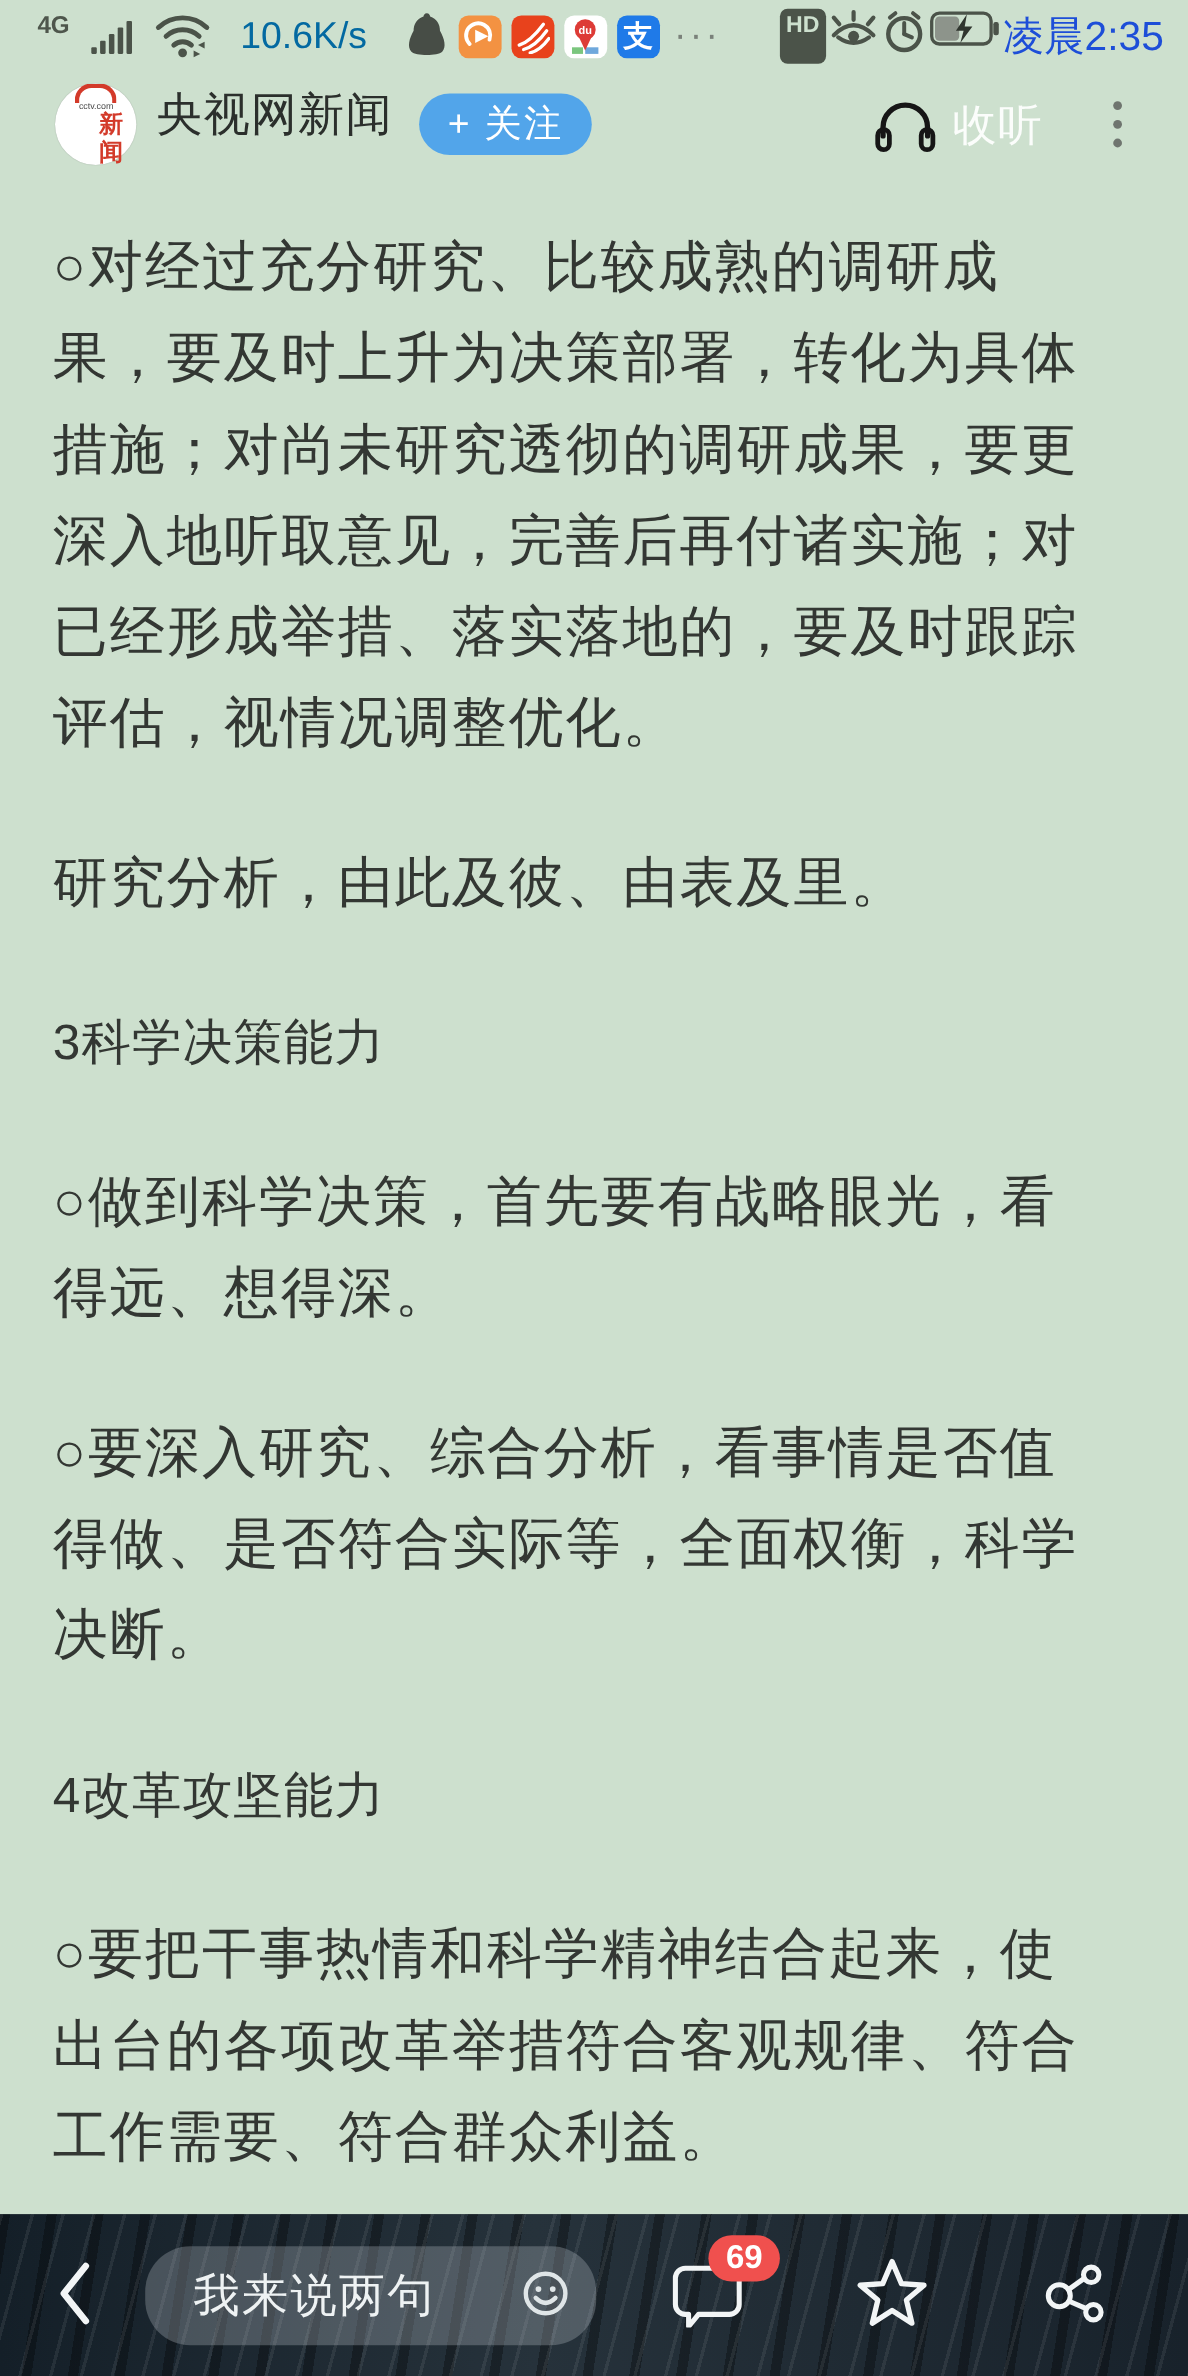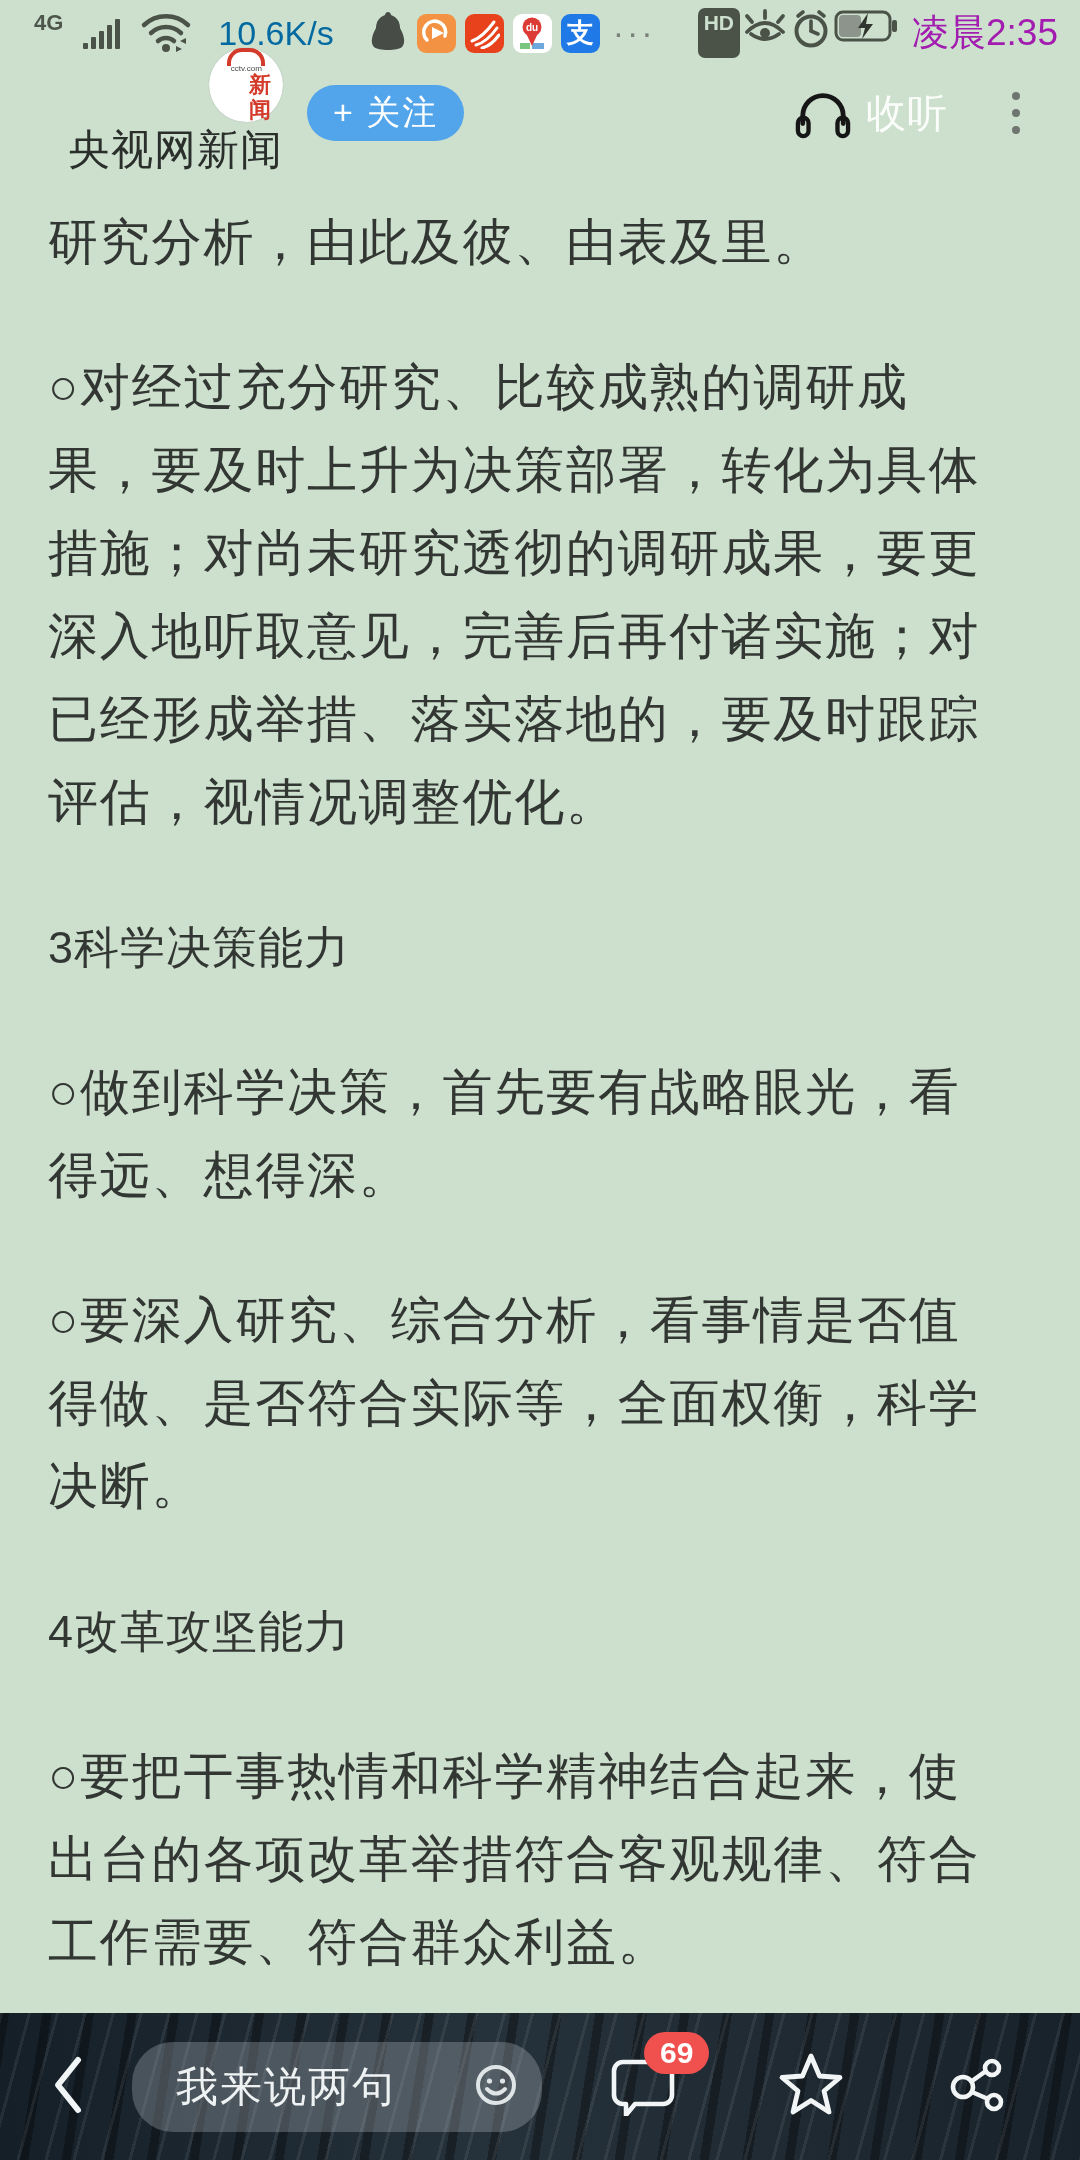--- a/index.html
+++ b/index.html
@@ -16,21 +16,21 @@
   .notif-icons{display:flex;align-items:center;gap:9px;margin-left:14px;}
   .app-ic{width:39px;height:39px;border-radius:9px;display:flex;align-items:center;justify-content:center;overflow:hidden;}
   .app-ic.orange{background:#f39242;}
   .app-ic.red{background:#e8421c;}
   .app-ic.white{background:#ffffff;}
   .app-ic.blue{background:#1f7ae8;}
   .alipay-char{color:#fff;font-size:27px;font-weight:bold;line-height:1;}
   .more-dots{font-size:34px;color:#7a817a;letter-spacing:3px;margin-left:4px;line-height:0.4;}
   .sb-right{margin-left:auto;display:flex;gap:2px;}
   .hd-badge{background:#4b5349;color:#cde0ce;font-size:21px;font-weight:bold;border-radius:7px;padding:4px 6px;line-height:1;}
-  .sb-time{font-size:37px;color:#a21caf;margin-left:12px;}
+  .sb-time{font-size:37px;color:#1d4ed8;margin-left:1px;}
 
   
   .app-header{height:98px;display:flex;align-items:center;padding:0 36px 6px 50px;flex:0 0 auto;}
   .logo-circle{width:74px;height:74px;border-radius:50%;background:#ffffff;display:flex;flex-direction:column;align-items:center;justify-content:center;box-shadow:0 0 1px rgba(0,0,0,.3);}
   .logo-swoosh{width:30px;height:14px;border:4px solid #d33a2a;border-bottom:none;border-radius:15px 15px 0 0;margin-bottom:-2px;}
   .logo-domain{font-size:9px;color:#4a4a4a;line-height:1;transform:scale(.9);}
   .logo-chars{font-size:22px;font-weight:bold;color:#d33a2a;line-height:1.1;letter-spacing:2px;margin-left:40px;}
   .pub-title{font-size:42px;color:#2b2f2c;margin-left:18px;letter-spacing:1px;}
   .follow-btn{margin-left:24px;background:#52a5ea;color:#ffffff;font-size:34px;border:none;border-radius:28px;height:56px;padding:0 26px;display:flex;align-items:center;letter-spacing:2px;}
   .hdr-right{margin-left:auto;display:flex;align-items:center;}
@@ -155,21 +155,21 @@
           <rect x="5" y="7" width="22" height="22" rx="4" fill="#8d948b"></rect>
           <rect x="58" y="12" width="5" height="12" rx="2" fill="#4b5349"></rect>
           <path d="M34,5 L24,20 h7 l-3,11 11,-15 h-7 Z" fill="#30362f"></path>
         </svg>
       </span>
       <span class="sb-time">凌晨2:35</span>
     </div>
   </div>
 
   <div class="app-header">
-    <div style="display:flex;align-items:flex-end;flex-direction:column;">
+    <div style="display:flex;align-items:flex-start;">
       <div class="logo-circle">
         <div class="logo-swoosh"></div>
         <div class="logo-domain">cctv.com</div>
         <div class="logo-chars">新闻</div>
       </div>
       <div class="pub-title">央视网新闻</div>
     </div>
     <button class="follow-btn">+ 关注</button>
     <div class="hdr-right">
       <button class="bb-icon-btn" style="padding:0;">
@@ -184,27 +184,27 @@
       <span class="listen-label">收听</span>
       <div class="kebab">
           <i></i>
           <i></i>
           <i></i>
         </div>
     </div>
   </div>
 
   <div class="article">
-    <p class="body">研究分析，由此及彼、由表及里。</p>
     <p class="body">○对经过充分研究、比较成熟的调研成
 果，要及时上升为决策部署，转化为具体
 措施；对尚未研究透彻的调研成果，要更
 深入地听取意见，完善后再付诸实施；对
 已经形成举措、落实落地的，要及时跟踪
 评估，视情况调整优化。</p>
+    <p class="body">研究分析，由此及彼、由表及里。</p>
     <p class="heading">3科学决策能力</p>
     <p class="body">○做到科学决策，首先要有战略眼光，看
 得远、想得深。</p>
     <p class="body">○要深入研究、综合分析，看事情是否值
 得做、是否符合实际等，全面权衡，科学
 决断。</p>
     <p class="heading">4改革攻坚能力</p>
     <p class="body">○要把干事热情和科学精神结合起来，使
 出台的各项改革举措符合客观规律、符合
 工作需要、符合群众利益。</p>

